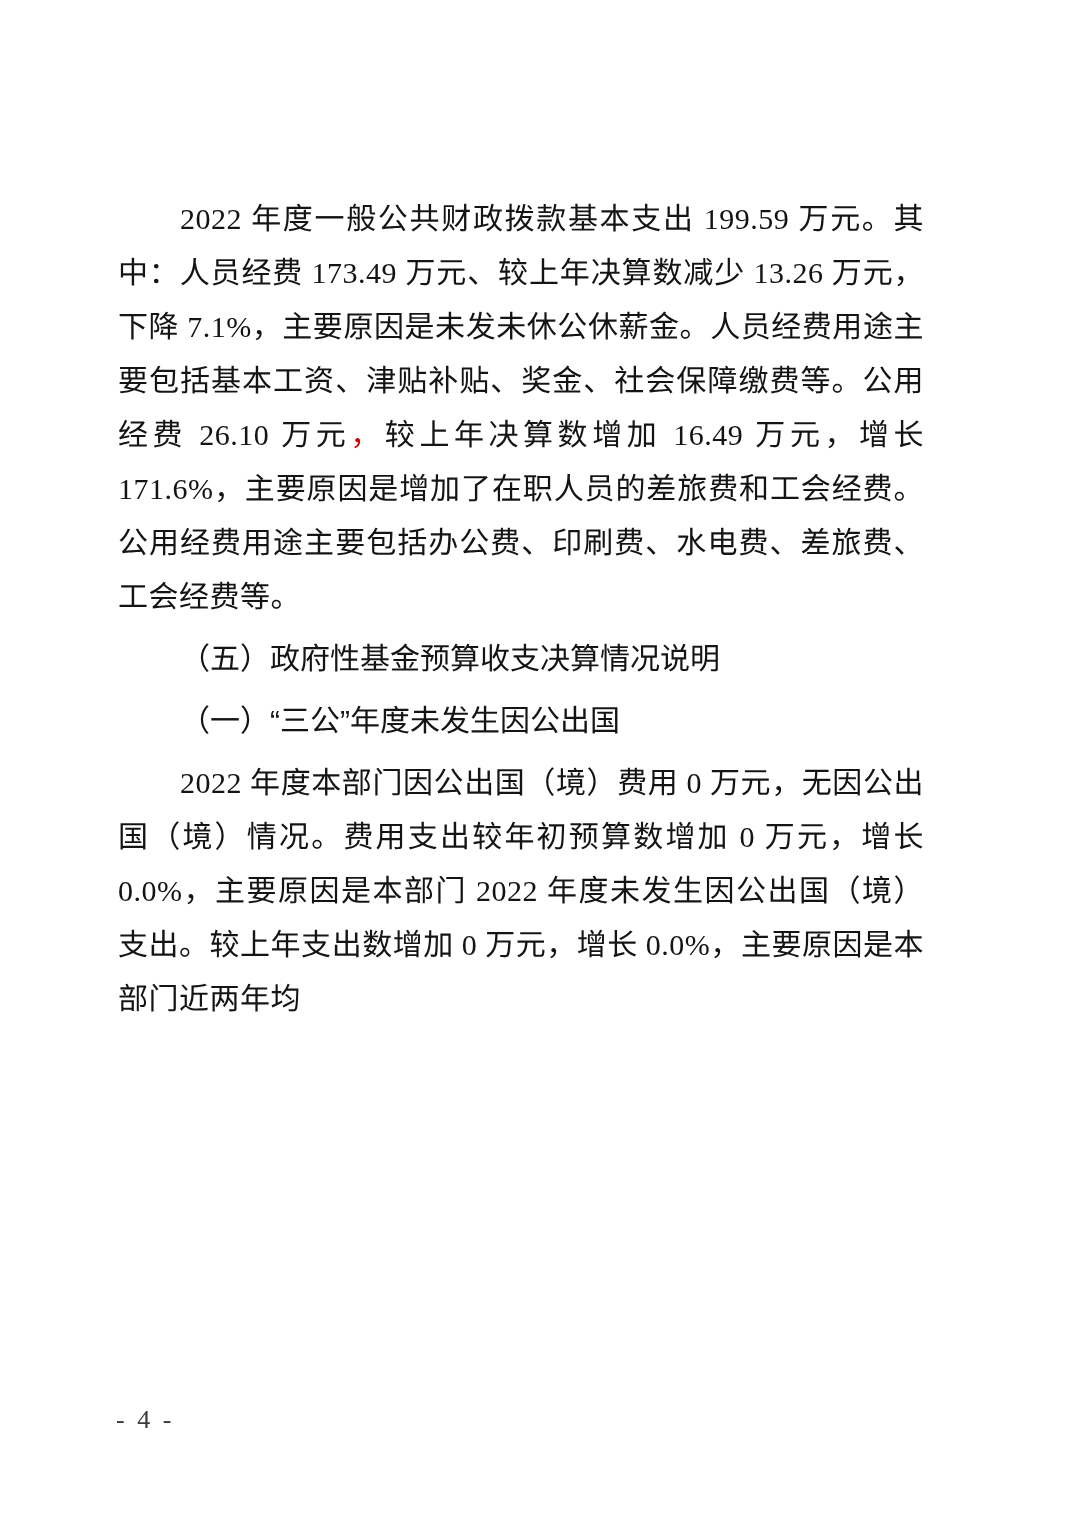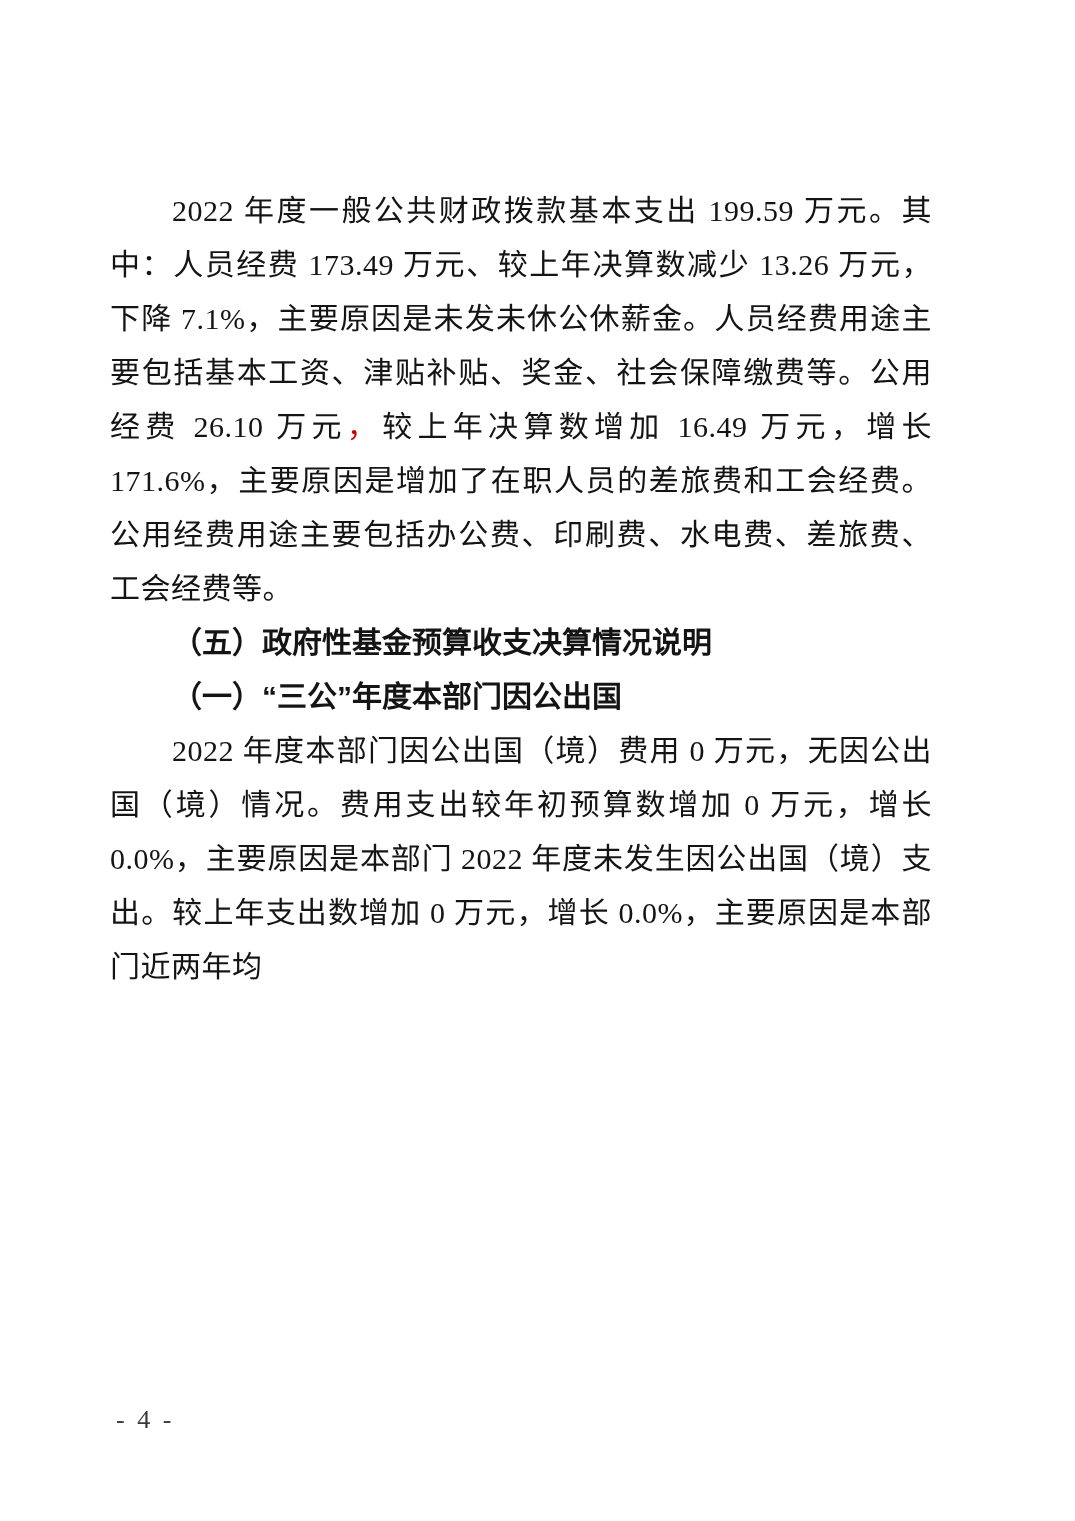--- a/index.html
+++ b/index.html
@@ -16,31 +16,31 @@
     font-family: "Liberation Serif", "DejaVu Serif", serif;
     color: #141414;
   }
   .doc-body {
     position: absolute;
     left: 110px;
     top: 184px;
     width: 822px;
   }
   .doc-body p {
-    margin: 0;
+    margin: 8px;
     padding: 0;
     font-size: 30px;
     line-height: 54px;
     text-align: justify;
     text-justify: inter-character;
     text-indent: 62px;
     letter-spacing: 0.5px;
   }
   .doc-body p.heading {
-    font-weight: bold;
+    font-weight: normal;
     font-family: "Liberation Sans", "DejaVu Sans", sans-serif;
     letter-spacing: 0px;
   }
   .footer {
     position: absolute;
     left: 116px;
     top: 1405px;
     font-size: 26px;
     line-height: 30px;
     letter-spacing: 3px;
@@ -48,17 +48,17 @@
     font-family: "Liberation Serif", "DejaVu Serif", serif;
   }
 </style>
 </head>
 <body>
 
 <div class="page">
   <main class="doc-body">
       <p class="paragraph"><span>2022 年度一般公共财政拨款基本支出 199.59 万元。其中：人员经费 173.49 万元、较上年决算数减少 13.26 万元，下降 7.1%，主要原因是未发未休公休薪金。人员经费用途主要包括基本工资、津贴补贴、奖金、社会保障缴费等。公用经费 26.10 万元</span><span style="color: rgb(204, 0, 0);">，</span><span>较上年决算数增加 16.49 万元，增长 171.6%，主要原因是增加了在职人员的差旅费和工会经费。公用经费用途主要包括办公费、印刷费、水电费、差旅费、工会经费等。</span></p>
       <p class="heading"><span>（五）政府性基金预算收支决算情况说明</span></p>
-      <p class="heading"><span>（一）“三公”年度本部门因公出国</span></p>
+      <p class="heading"><span>（一）“三公”年度未发生因公出国</span></p>
       <p class="paragraph"><span>2022 年度本部门因公出国（境）费用 0 万元，无因公出国（境）情况。费用支出较年初预算数增加 0 万元，增长 0.0%，主要原因是本部门 2022 年度未发生因公出国（境）支出。较上年支出数增加 0 万元，增长 0.0%，主要原因是本部门近两年均</span></p>
     </main>
   <div class="footer">- 4 -</div>
 </div>
 
 </body></html>

